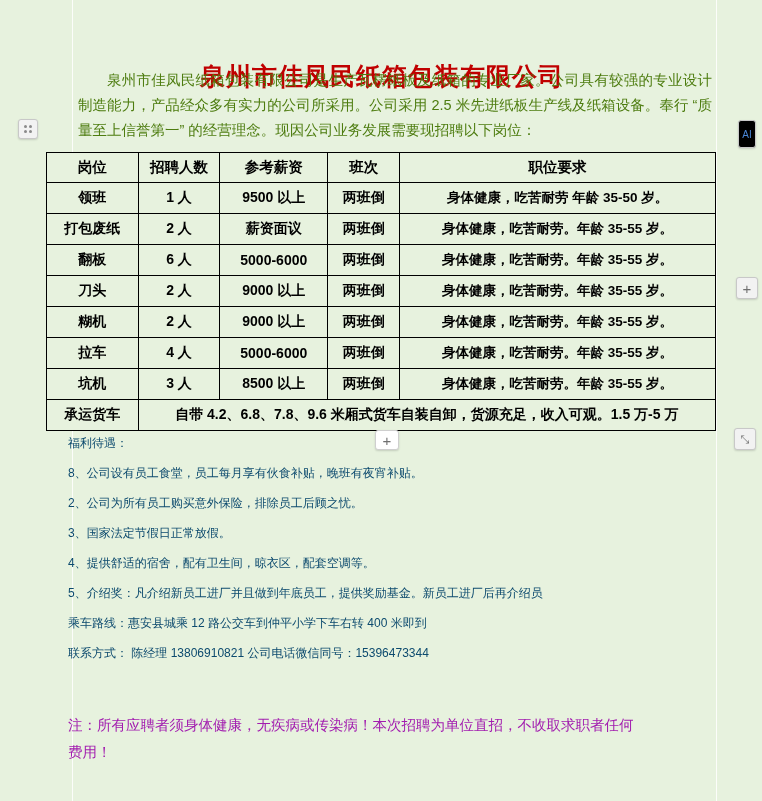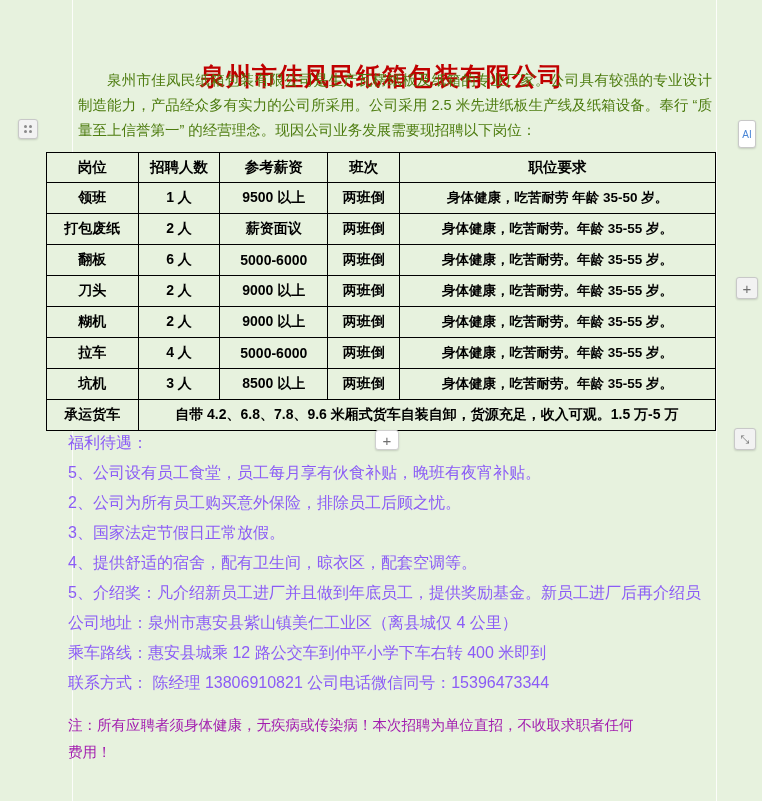--- a/index.html
+++ b/index.html
@@ -100,23 +100,23 @@
   }
   .truck-text {
     text-align: center;
     font-size: 14px;
   }
   .benefits {
     position: absolute;
     left: 68px;
     top: 428px;
     width: 650px;
-    font-size: 16px;
+    font-size: 12px;
     line-height: 30px;
-    color: #8b5cf6;
+    color: #0c4a6e;
   }
   .benefits div {
     white-space: nowrap;
   }
   .note {
     color: #a21caf;
     line-height: 27px;
   }
   .note-wrap {
     position: absolute;
@@ -161,21 +161,21 @@
     display: block;
   }
   .ai-badge {
     right: 6px;
     top: 120px;
     width: 16px;
     height: 26px;
     flex-direction: column;
     font-size: 10px;
     color: #4a86d6;
-    background: #ffffff;
+    background: #000000;
   }
   .plus-right {
     left: 736px;
     top: 277px;
     width: 20px;
     height: 20px;
     font-size: 15px;
     color: #6f6f6f;
   }
   .plus-mid {
@@ -271,26 +271,25 @@
       </tr>
       <tr class="truck-row">
         <td class="truck-label">承运货车</td>
         <td class="truck-text" colspan="4">自带 4.2、6.8、7.8、9.6 米厢式货车自装自卸，货源充足，收入可观。1.5 万-5 万</td>
       </tr>
     </tbody>
   </table>
 
   <div class="benefits">
     <div>福利待遇：</div>
-    <div>5、公司设有员工食堂，员工每月享有伙食补贴，晚班有夜宵补贴。</div>
+    <div>8、公司设有员工食堂，员工每月享有伙食补贴，晚班有夜宵补贴。</div>
     <div>2、公司为所有员工购买意外保险，排除员工后顾之忧。</div>
     <div>3、国家法定节假日正常放假。</div>
     <div>4、提供舒适的宿舍，配有卫生间，晾衣区，配套空调等。</div>
     <div>5、介绍奖：凡介绍新员工进厂并且做到年底员工，提供奖励基金。新员工进厂后再介绍员</div>
-    <div>公司地址：泉州市惠安县紫山镇美仁工业区（离县城仅 4 公里）</div>
     <div>乘车路线：惠安县城乘 12 路公交车到仲平小学下车右转 400 米即到</div>
     <div>联系方式：  陈经理 13806910821   公司电话微信同号：15396473344</div>
   </div>
 
   <div class="note-wrap">
     <div class="note">注：所有应聘者须身体健康，无疾病或传染病！本次招聘为单位直招，不收取求职者任何</div>
     <div class="note">费用！</div>
   </div>
 
   <div class="widget handle-left">

